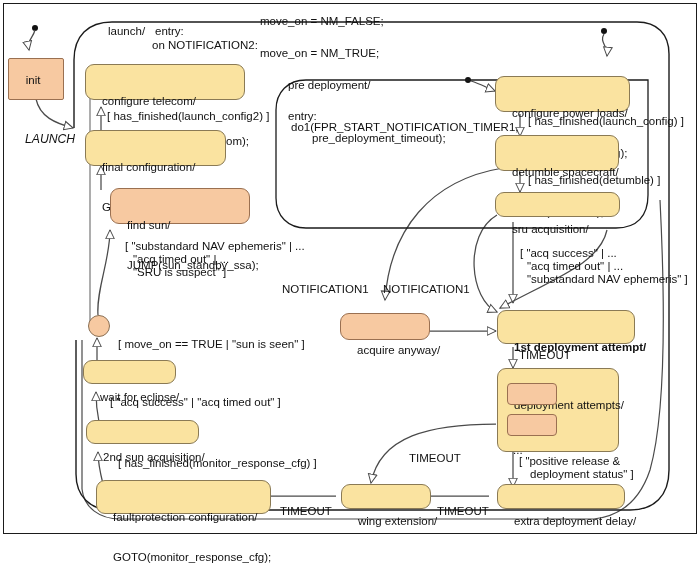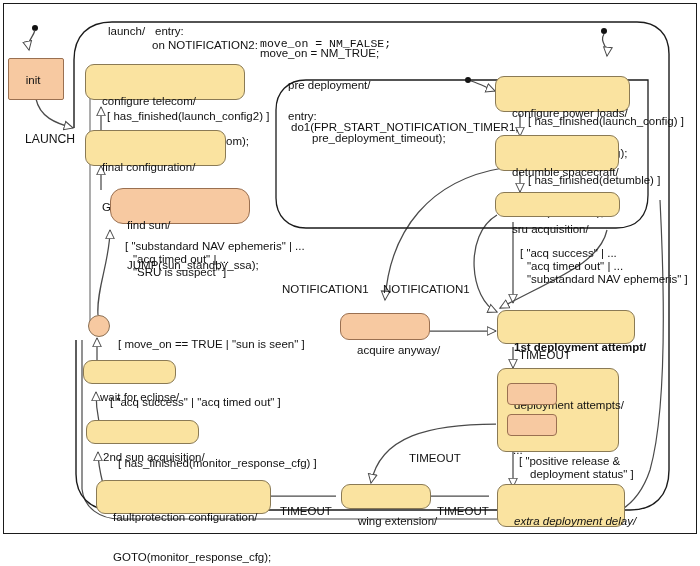--- a/index.html
+++ b/index.html
@@ -104,39 +104,39 @@
     </g>
   </svg>
 
   <div class="node orange square" style="left:8px;top:58px;width:56px;height:42px;padding:2px 4px;">
     <span class="small">init</span>
   </div>
 
   <div class="hdr" style="left:108px;top:25px;">launch/</div>
   <div class="hdr" style="left:155px;top:25px;">entry:</div>
   <div class="hdr" style="left:152px;top:39px;">on NOTIFICATION2:</div>
-  <div class="hdr" style="left:260px;top:37px;font-family:Liberation Mono, monospace;">move_on = NM_FALSE;</div>
+  <div class="hdr" style="left:260px;top:15px;">move_on = NM_FALSE;</div>
   <div class="hdr" style="left:260px;top:47px;">move_on = NM_TRUE;</div>
 
   <div class="hdr" style="left:288px;top:79px;">pre deployment/</div>
   <div class="hdr" style="left:288px;top:110px;">entry:</div>
   <div class="hdr" style="left:291px;top:121px;">do1(FPR_START_NOTIFICATION_TIMER1,</div>
   <div class="hdr" style="left:312px;top:132px;">pre_deployment_timeout);</div>
 
   <div class="node" style="left:85px;top:64px;width:160px;height:36px;">
     <div>configure telecom/</div>
     <div>activate_sequence(telecom);</div>
   </div>
 
   <div class="node" style="left:85px;top:130px;width:141px;height:36px;">
     <div>final configuration/</div>
     <div>GOTO(launch_config2);</div>
   </div>
 
-  <div class="node orange" style="left:110px;top:188px;width:140px;height:36px;border-radius:13px;">
+  <div class="node orange" style="left:110px;top:188px;width:140px;height:36px;">
     <div>find sun/</div>
     <div>JUMP(sun_standby_ssa);</div>
   </div>
 
   <div style="position:absolute;left:88px;top:315px;width:20px;height:20px;border-radius:50%;background:#f7c9a1;border:1px solid #8a6f53;"></div>
 
   <div class="node" style="left:83px;top:360px;width:93px;height:24px;">
     <div>wait for eclipse/</div>
   </div>
 
@@ -174,29 +174,29 @@
   <div class="node" style="left:497px;top:368px;width:122px;height:84px;">
     <div>deployment attempts/</div>
   </div>
   <div class="node orange" style="left:507px;top:383px;width:50px;height:22px;padding:2px 5px;border-radius:4px;">
     <div>...</div>
   </div>
   <div class="node orange" style="left:507px;top:414px;width:50px;height:22px;padding:2px 5px;border-radius:4px;">
     <div>...</div>
   </div>
 
-  <div class="node" style="left:497px;top:484px;width:128px;height:43px;font-style:italic;">
+  <div class="node" style="left:497px;top:484px;width:128px;height:25px;">
     <div>extra deployment delay/</div>
   </div>
 
   <div class="node" style="left:341px;top:484px;width:90px;height:25px;">
     <div>wing extension/</div>
   </div>
 
-  <div class="lbl big" style="left:25px;top:133px;">LAUNCH</div>
+  <div class="lbl big" style="left:25px;top:133px;font-style:italic;">LAUNCH</div>
 
   <div class="lbl" style="left:107px;top:110px;">[ has_finished(launch_config2) ]</div>
 
   <div class="lbl" style="left:125px;top:240px;">[ "substandard NAV ephemeris" | ...</div>
   <div class="lbl" style="left:133px;top:253px;">"acq timed out" | ...</div>
   <div class="lbl" style="left:133px;top:266px;">"SRU is suspect" ]</div>
 
   <div class="lbl" style="left:110px;top:338px;padding-left:8px;">[ move_on == TRUE | "sun is seen" ]</div>
 
   <div class="lbl" style="left:110px;top:396px;">[ "acq success" | "acq timed out" ]</div>

